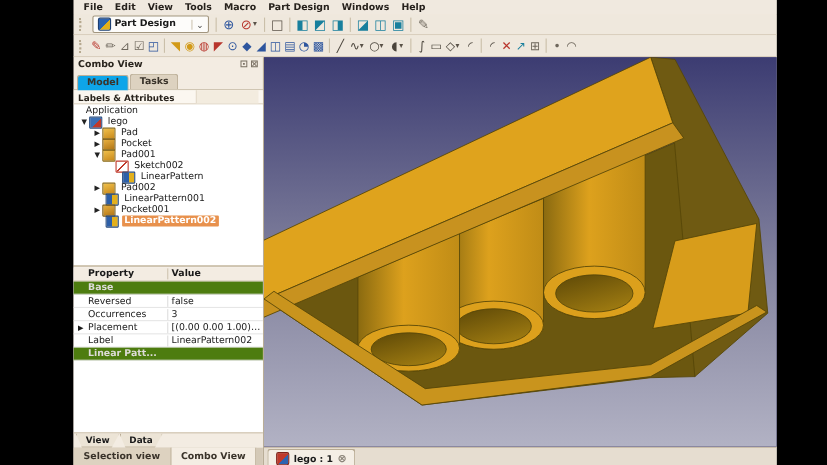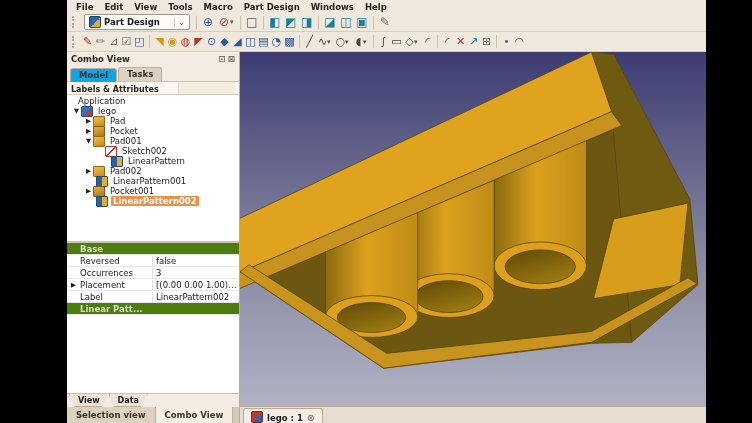--- a/index.html
+++ b/index.html
@@ -247,20 +247,24 @@
         </div>
         <div class="trow selected" style="padding-left:29px">
           <span class="ticon ic-pattern"></span>
           <span class="tlabel">LinearPattern002</span>
         </div>
       </div>
 
       <div class="hsplit"></div>
 
       <div class="props">
+        <div class="prow hdr">
+          <span class="k">Property</span>
+          <span class="v">Value</span>
+        </div>
         <div class="prow group">
           <span class="k">Base</span>
         </div>
         <div class="prow">
           <span class="k">Reversed</span>
           <span class="v">false</span>
         </div>
         <div class="prow">
           <span class="k">Occurrences</span>
           <span class="v">3</span>

